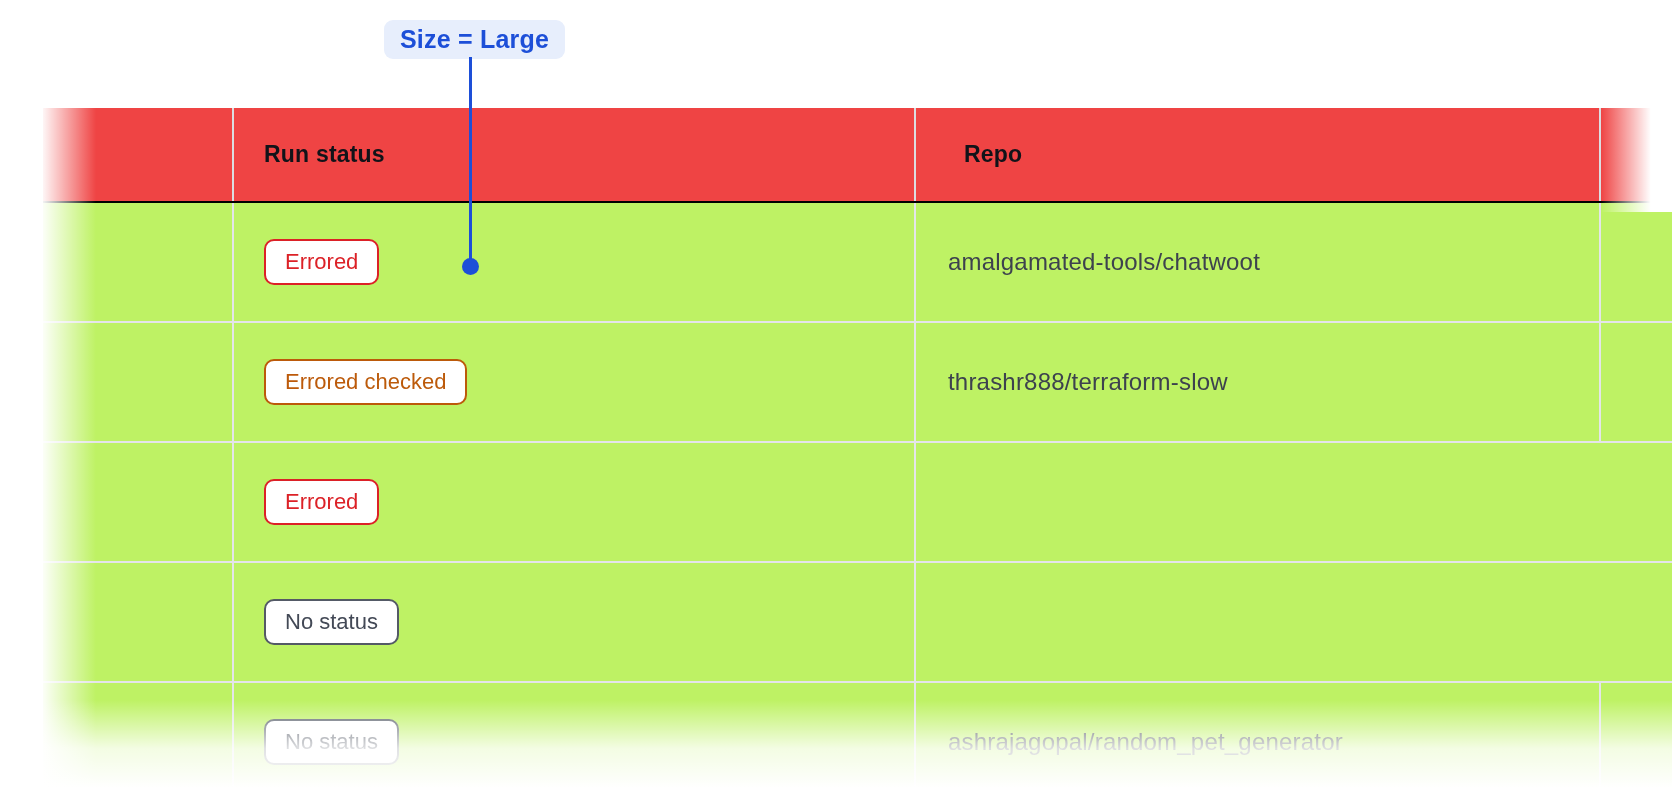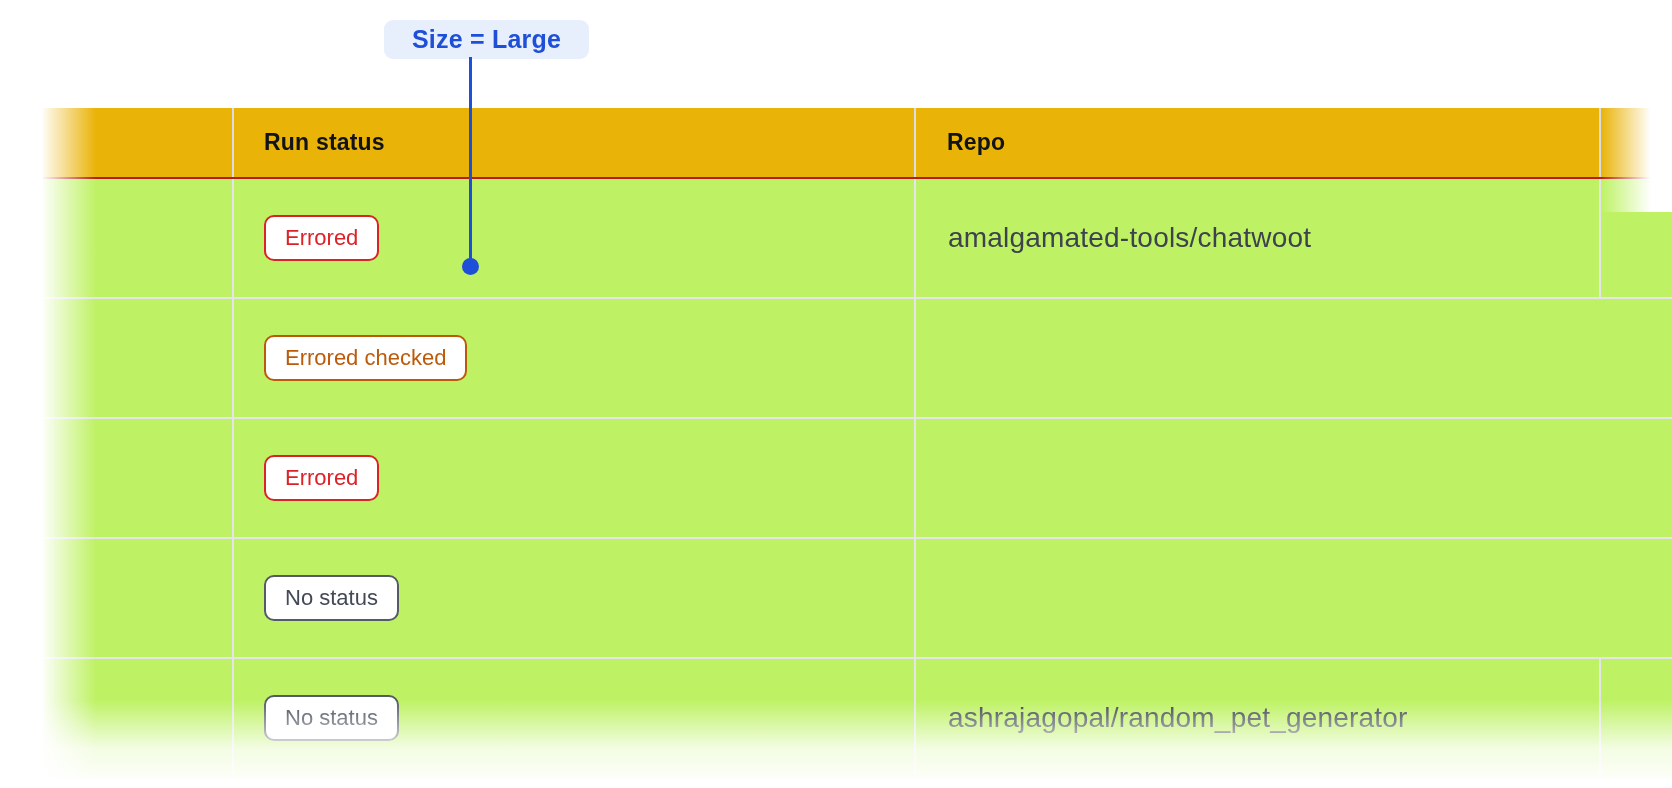--- a/index.html
+++ b/index.html
@@ -3,54 +3,54 @@
 <meta charset="utf-8">
 <style>
   * { margin:0; padding:0; box-sizing:border-box; }
   html,body { width:1672px; height:788px; background:#ffffff; overflow:hidden;
               font-family:"Liberation Sans", sans-serif; position:relative; }
 
   
   .table-wrap { position:absolute; left:43px; top:108px; width:1629px; }
   .trow { display:grid; grid-template-columns:189px 682px 685px 1fr; width:100%; }
 
-  .thead { height:71px; background:#eab308; border-bottom:2px solid #b91c1c; }
+  .thead { height:95px; background:#ef4444; border-bottom:2px solid #000000; }
   .thead .cell { display:flex; align-items:center; }
   .thead .c2 { padding-left:30px; border-left:2px solid #dcdde1; }
-  .thead .c3 { padding-left:31px; border-left:2px solid #dcdde1; }
+  .thead .c3 { padding-left:48px; border-left:2px solid #dcdde1; }
   .thead .c4 { border-left:2px solid #dcdde1; }
   .th-label { font-size:23px; font-weight:700; color:#111319; letter-spacing:.2px; }
 
   .tbody .trow { height:120px; background:#bef264; border-bottom:2px solid #e4e5e9; }
   .tbody .cell { display:flex; align-items:center; }
   .tbody .c2 { padding-left:30px; border-left:2px solid #e4e5e9; }
   .tbody .c3 { padding-left:32px; border-left:2px solid #e4e5e9; }
   .tbody .c4 { border-left:2px solid #e4e5e9; }
 
-  .repo-text { font-size:28px; color:#3d424e; letter-spacing:.2px; }
+  .repo-text { font-size:24px; color:#3d424e; letter-spacing:.2px; }
 
   .badge { display:inline-flex; align-items:center; padding:8px 19px;
            border:2px solid; border-radius:10px; font-size:22px; font-weight:500;
            background:#ffffff; white-space:nowrap; }
   .badge[data-variant="errored"] { color:#dc2127; border-color:#dc2127; }
   .badge[data-variant="policy"]  { color:#bc5a0a; border-color:#bc5a0a; }
   .badge[data-variant="none"]    { color:#434956; border-color:#545a66; }
 
   
   .fade-left   { position:absolute; left:0; top:0; width:96px; height:788px; z-index:5;
                  background:linear-gradient(to right,#ffffff 42%,rgba(255,255,255,0)); pointer-events:none; }
   .fade-right  { position:absolute; left:1601px; top:100px; width:71px; height:112px; z-index:5;
                  background:linear-gradient(to right,rgba(255,255,255,0),#ffffff 70%); pointer-events:none; }
   .fade-bottom { position:absolute; left:0; top:700px; width:1672px; height:88px; z-index:5;
                  background:linear-gradient(to bottom,rgba(255,255,255,0),rgba(255,255,255,.82) 55%,#ffffff 100%); pointer-events:none; }
 
   
   .annotation-chip { position:absolute; left:384px; top:20px; z-index:10;
                      background:#e7eefc; color:#1d4fd8; font-size:25px; font-weight:600;
-                     padding:5px 28px; border-radius:9px; letter-spacing:.2px; }
+                     padding:5px 16px; border-radius:9px; letter-spacing:.2px; }
   .annotation-line { position:absolute; left:469px; top:57px; width:3px; height:203px;
                      background:#1d4fd8; z-index:10; }
   .annotation-dot  { position:absolute; left:462px; top:258px; width:17px; height:17px;
                      border-radius:50%; background:#1d4fd8; z-index:10; }
 </style>
 </head>
 <body>
 
 <div class="table-wrap">
 
@@ -75,20 +75,23 @@
       <div class="cell c3">
         <span class="repo-text">amalgamated-tools/chatwoot</span>
       </div>
       <div class="cell c4"></div>
     </div>
 
     <div class="trow">
       <div class="cell c1"></div>
       <div class="cell c2">
         <span class="badge" data-variant="policy">Errored checked</span>
+      </div>
+      <div class="cell c3">
+        <span class="repo-text">thrashr888/terraform-slow</span>
       </div>
       <div class="cell c4"></div>
     </div>
 
     <div class="trow">
       <div class="cell c1"></div>
       <div class="cell c2">
         <span class="badge" data-variant="errored">Errored</span>
       </div>
       <div class="cell c4"></div>

